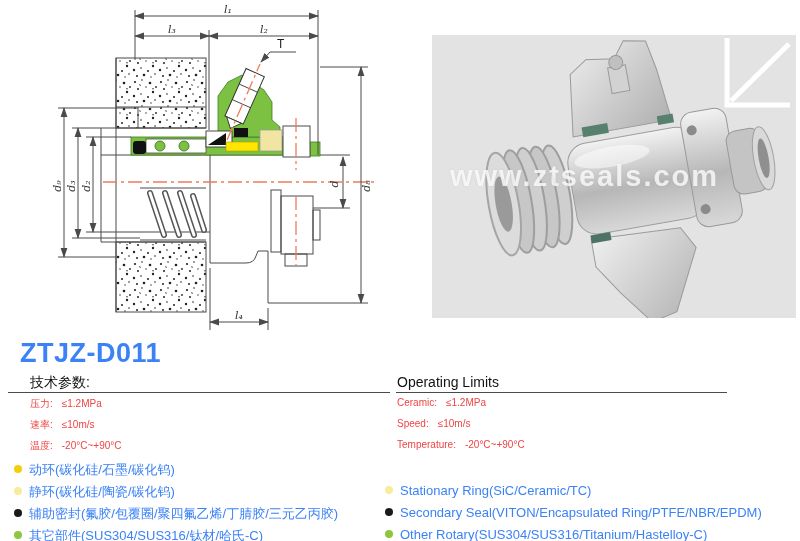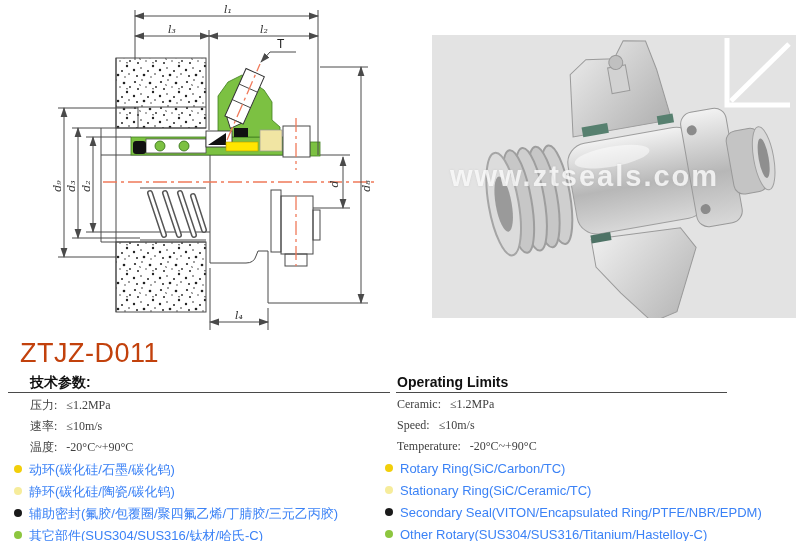--- a/index.html
+++ b/index.html
@@ -8,24 +8,24 @@
   
   .drawing-wrap{position:absolute;left:0;top:0;width:400px;height:345px;margin-left:28px;}
   .dim{font:italic 11px "DejaVu Serif",serif;fill:#333;}
   .dimT{font:12px "Liberation Sans",sans-serif;fill:#222;}
   
   .photo{position:absolute;left:432px;top:35px;width:364px;height:283px;background:#e3e3e3;overflow:hidden;}
   .watermark{position:absolute;left:18px;top:125px;width:340px;
              font-size:29px;font-weight:bold;letter-spacing:2px;
              color:rgba(255,255,255,0.78);text-shadow:0 0 2px rgba(170,170,170,0.35);}
   
-  .title{position:absolute;left:20px;top:338px;font-size:27px;font-weight:normal;color:#c2410c;letter-spacing:0.5px;}
-  .sec-head{position:absolute;top:374px;font-size:14px;font-weight:bold;color:#111;}
+  .title{position:absolute;left:20px;top:338px;font-size:27px;font-weight:bold;color:#3b82f6;letter-spacing:0.5px;}
+  .sec-head{position:absolute;top:374px;font-size:14px;font-weight:normal;color:#111;}
   .rule{position:absolute;top:392px;height:1px;background:#4a4a4a;}
-  .spec-row{position:absolute;font-size:12px;color:#404040;white-space:nowrap;font-family:Liberation Serif, serif;}
+  .spec-row{position:absolute;font-size:10px;color:#ef4444;white-space:nowrap;}
   .spec-row .lbl{margin-right:9px;}
   .mat-item{position:absolute;font-size:13px;color:#3b82f6;white-space:nowrap;}
   .bullet{display:inline-block;width:8px;height:8px;border-radius:50%;margin-right:7px;vertical-align:1px;}
 </style>
 </head>
 <body>
 
 <div id="stage">
 
   <div class="drawing-wrap">
@@ -249,23 +249,20 @@
   <div class="mat-item" style="left:14px;top:505px">
     <span class="bullet" style="background: rgb(26, 26, 26);"></span><span>辅助密封(氟胶/包覆圈/聚四氟乙烯/丁腈胶/三元乙丙胶)</span>
   </div>
   <div class="mat-item" style="left:14px;top:483px">
     <span class="bullet" style="background: rgb(246, 236, 155);"></span><span>静环(碳化硅/陶瓷/碳化钨)</span>
   </div>
   <div class="mat-item" style="left:14px;top:527px">
     <span class="bullet" style="background: rgb(141, 198, 63);"></span><span>其它部件(SUS304/SUS316/钛材/哈氏-C)</span>
   </div>
 
-  <div class="mat-item" style="left:385px;top:461px">
-    <span class="bullet" style="background: rgb(242, 207, 10);"></span><span>Rotary  Ring(SiC/Carbon/TC)</span>
-  </div>
   <div class="mat-item" style="left:385px;top:483px">
     <span class="bullet" style="background: rgb(246, 236, 155);"></span><span>Stationary  Ring(SiC/Ceramic/TC)</span>
   </div>
   <div class="mat-item" style="left:385px;top:505px">
     <span class="bullet" style="background: rgb(26, 26, 26);"></span><span>Secondary  Seal(VITON/Encapsulated Ring/PTFE/NBR/EPDM)</span>
   </div>
   <div class="mat-item" style="left:385px;top:527px">
     <span class="bullet" style="background: rgb(141, 198, 63);"></span><span>Other  Rotary(SUS304/SUS316/Titanium/Hastelloy-C)</span>
   </div>
 

